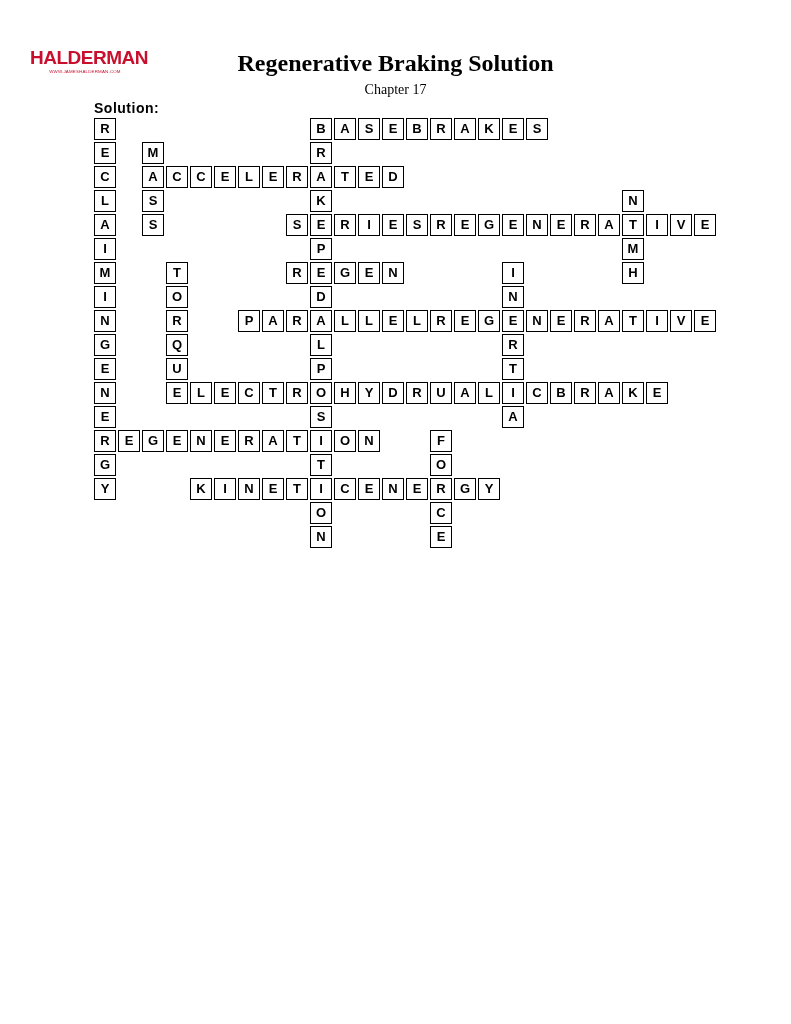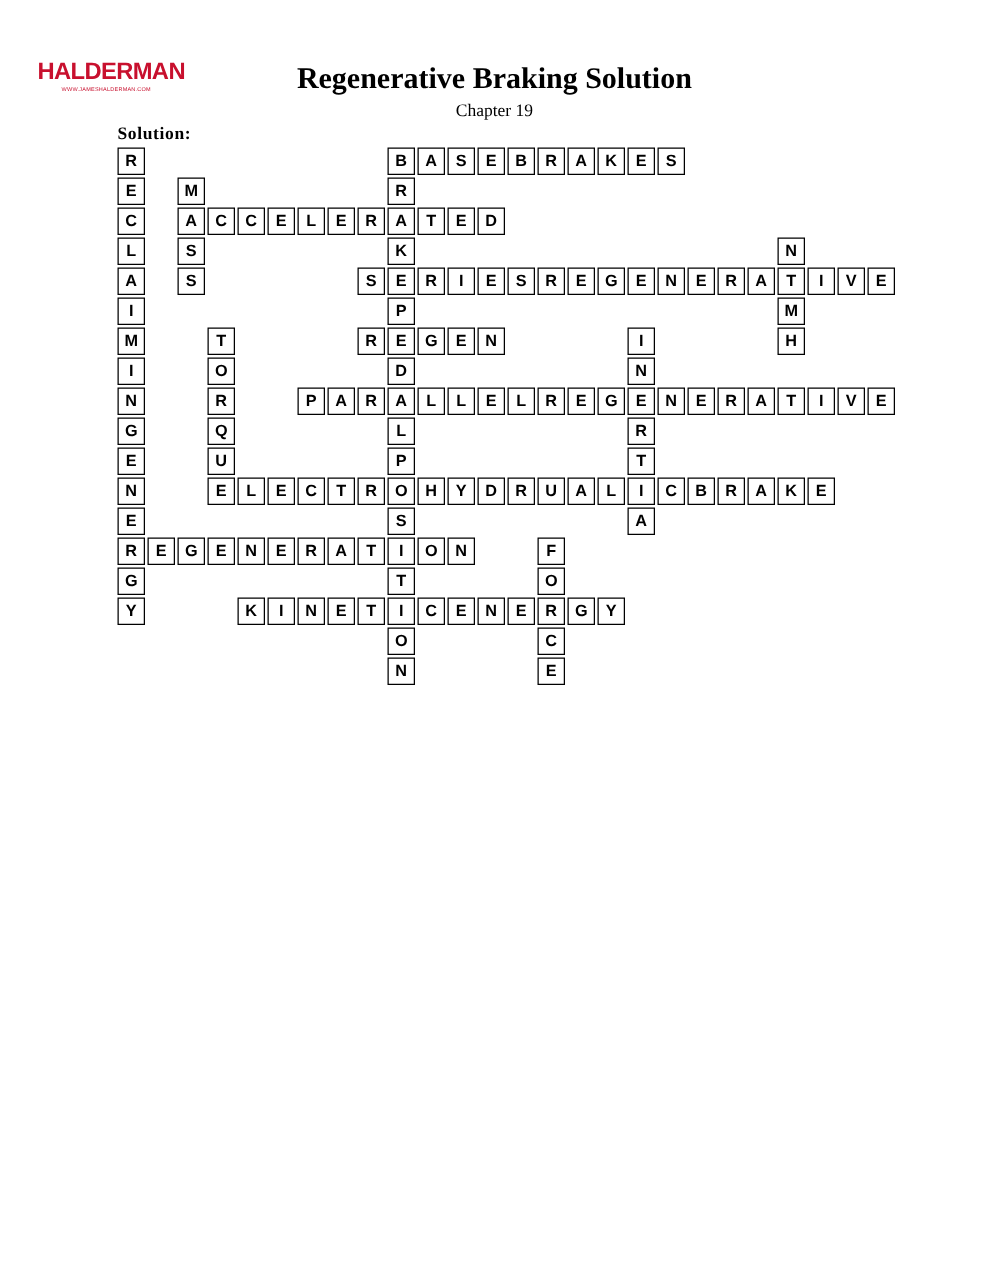--- a/index.html
+++ b/index.html
@@ -60,21 +60,21 @@
     top: 82px;
     width: 791px;
     text-align: center;
     font-family: "Liberation Serif", serif;
     font-size: 14px;
   }
   .solution-label {
     position: absolute;
     left: 94px;
     top: 100px;
-    font-family: Liberation Serif, serif;
+    font-family: Liberation Sans, sans-serif;
     font-weight: bold;
     font-size: 14px;
     letter-spacing: 0.5px;
   }
   
   #grid {
     position: absolute;
     left: 94px;
     top: 118px;
     width: 620px;
@@ -99,21 +99,21 @@
 <body>
 
 <div id="page">
 
   <div class="logo">
     <div class="logo-word">HALDERMAN</div>
     <div class="logo-url">WWW.JAMESHALDERMAN.COM</div>
   </div>
 
   <div class="doc-title">Regenerative Braking Solution</div>
-  <div class="doc-subtitle">Chapter 19</div>
+  <div class="doc-subtitle">Chapter 17</div>
   <div class="solution-label">Solution:</div>
 
   <div id="grid">
       <div class="cell" style="left: 0px; top: 0px;">R</div>
       <div class="cell" style="left: 216px; top: 0px;">B</div>
       <div class="cell" style="left: 240px; top: 0px;">A</div>
       <div class="cell" style="left: 264px; top: 0px;">S</div>
       <div class="cell" style="left: 288px; top: 0px;">E</div>
       <div class="cell" style="left: 312px; top: 0px;">B</div>
       <div class="cell" style="left: 336px; top: 0px;">R</div>

